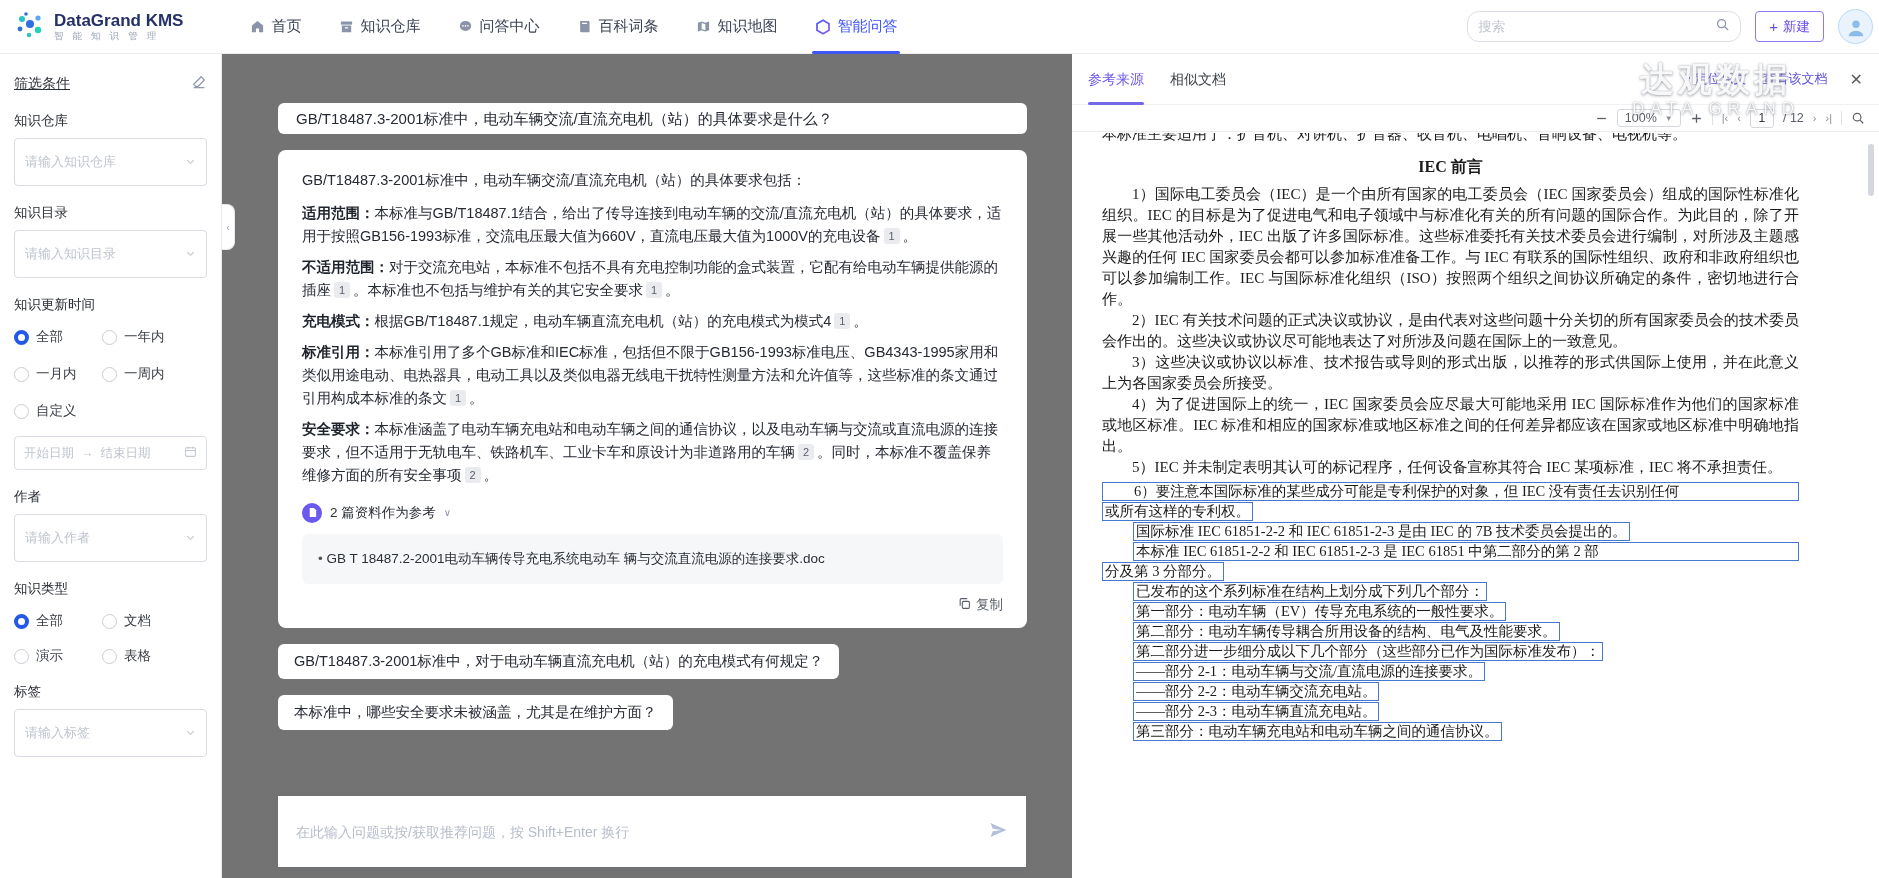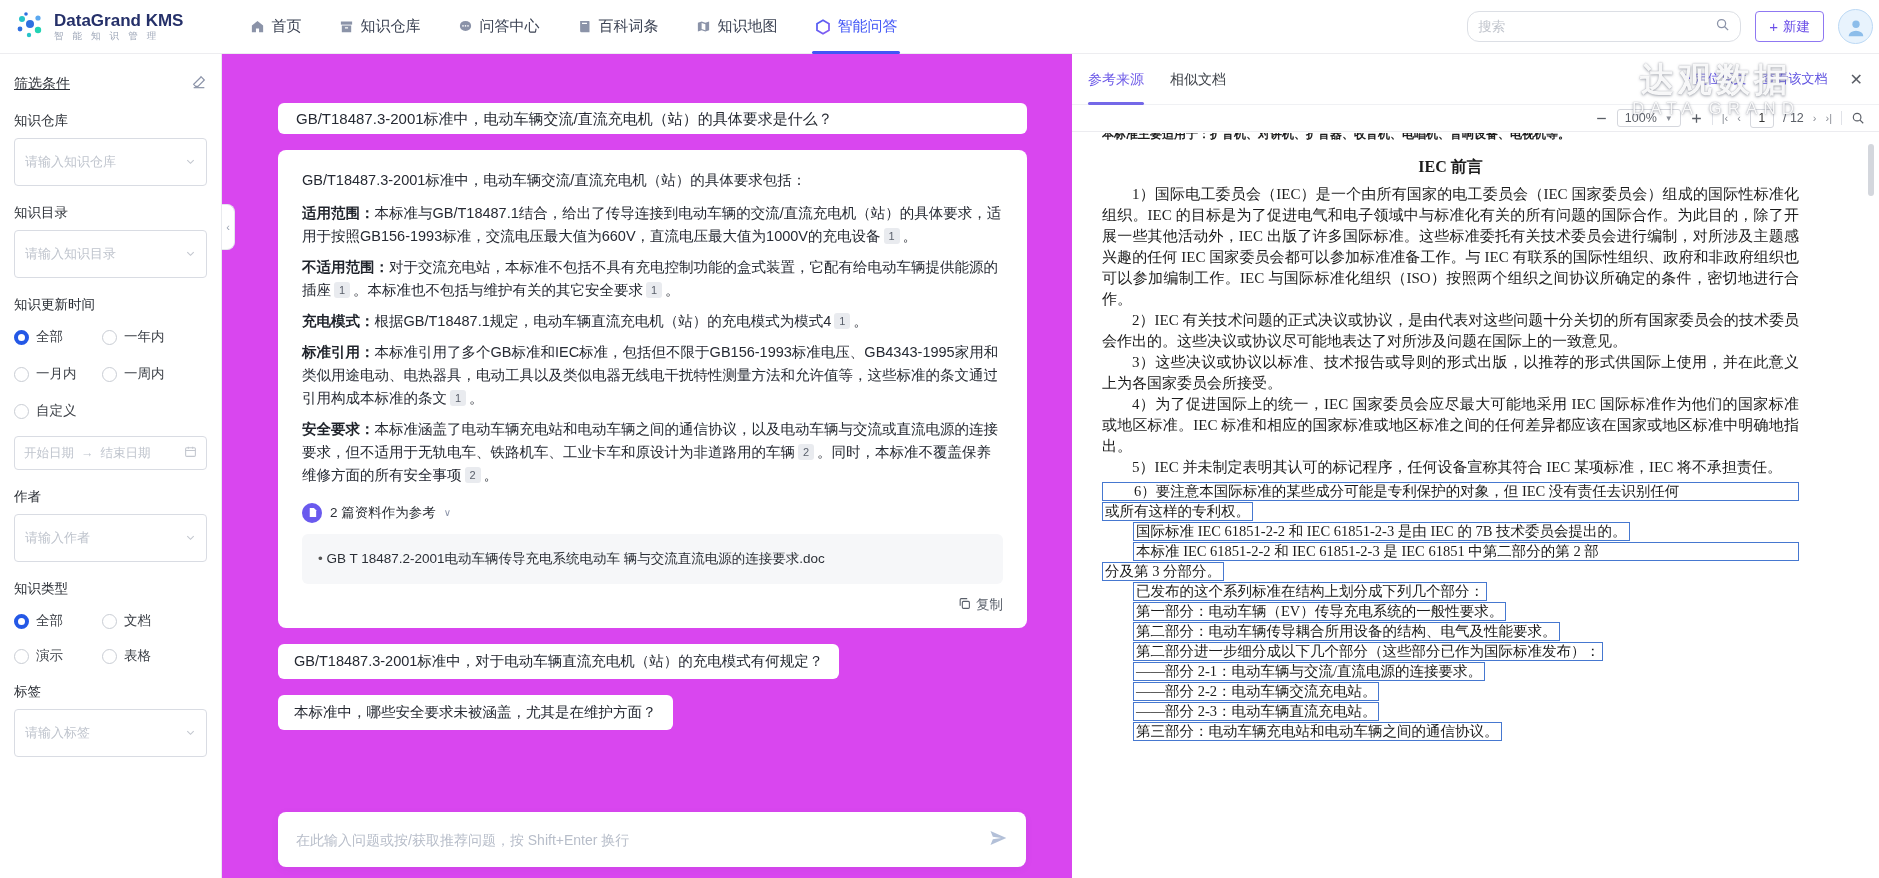--- a/index.html
+++ b/index.html
@@ -36,37 +36,37 @@
   .select .ph { font-size:13px; color:#bfc4cd; }
   .radio-grid { display:grid; grid-template-columns:88px 1fr; row-gap:19px; margin-top:14px; }
   .radio { display:flex; align-items:center; gap:7px; font-size:13.5px; color:#3c4047; cursor:pointer; }
   .rdot { width:15px; height:15px; border-radius:50%; border:1px solid #c9cdd4; background:#fff; flex:none; }
   .radio.checked .rdot { border:4.5px solid #2458e6; }
   .date-box { margin-top:16px; height:34px; border:1px solid #d9dce3; border-radius:4px; display:flex; align-items:center; padding:0 9px; gap:7px; font-size:12.5px; color:#bfc4cd; }
   .date-box .cal { margin-left:auto; }
   .collapse-handle { position:absolute; left:222px; top:150px; width:13px; height:46px; background:#fff; border:1px solid #e4e7ec; border-left:0; border-radius:0 8px 8px 0; display:flex; align-items:center; justify-content:center; color:#9aa2b2; font-size:11px; cursor:pointer; z-index:4; }
 
   
-  .chat { flex:1; background:#d946ef; position:relative; overflow:hidden;text-decoration:underline; }
+  .chat { flex:1; background:#737373; position:relative; overflow:hidden;text-decoration:underline; }
   .chat-scroll { position:absolute; top:0; left:0; right:0; height:700px; overflow:hidden; padding:49px 45px 0 56px; }
   .q-bubble { background:#fff; border-radius:6px; height:31px; line-height:31px; padding:0 18px; font-size:15px; color:#262a33; margin-bottom:16px; white-space:nowrap; overflow:hidden; }
   .answer-card { background:#fff; border-radius:8px; padding:19px 24px 14px; font-size:14.5px; color:#262a33; line-height:23px; }
   .ans-intro { margin-bottom:10px; }
   .ans-sec { margin-bottom:8px; }
   .ans-sec b { color:#1f232b; }
   .cite { display:inline-block; min-width:16px; height:16px; line-height:16px; text-align:center; background:#e9ebef; color:#595f6a; border-radius:3px; font-size:11px; margin:0 3px; vertical-align:1px; cursor:pointer; }
   .refs-toggle { display:flex; align-items:center; gap:8px; margin:14px 0 10px; font-size:13.5px; color:#2b2f36; cursor:pointer; }
   .doc-badge { width:20px; height:20px; border-radius:50%; background:#6a5aee; display:flex; align-items:center; justify-content:center; flex:none; }
   .chev { color:#8b93a8; font-size:10px; }
   .refs-box { background:#f6f7f9; border-radius:6px; padding:12px 16px; font-size:13.5px; color:#2b2f36; line-height:26px; }
   .ref-item::before { content:"• "; color:#555; }
   .copy-row { display:flex; justify-content:flex-end; margin-top:12px; }
   .copy-btn { display:flex; align-items:center; gap:5px; font-size:13.5px; color:#595f6a; cursor:pointer; background:none; border:0; font-family:inherit; }
   .suggest { width:fit-content; max-width:100%; background:#fff; border-radius:6px; height:35px; line-height:35px; padding:0 16px; font-size:14.5px; color:#262a33; margin-top:16px; cursor:pointer; white-space:nowrap; }
-  .chat-input { position:absolute; left:56px; right:46px; bottom:11px; height:55px; background:#fff; border-radius:8px; box-shadow:0 2px 8px rgba(50,80,140,.06); display:flex; align-items:center; padding:0 18px; }
+  .chat-input { position:absolute; left:56px; right:46px; bottom:11px; height:71px; background:#fff; border-radius:0; box-shadow:0 2px 8px rgba(50,80,140,.06); display:flex; align-items:center; padding:0 18px; }
   .chat-input input { flex:1; border:0; outline:0; font-size:14px; color:#333; font-family:inherit; }
   .chat-input input::placeholder { color:#b7bdc9; }
 
   
   .reader { width:807px; flex:none; background:#fff; position:relative; }
   .reader-header { height:51px; display:flex; align-items:center; padding:0 16px; border-bottom:1px solid #f0f1f4; }
   .rtab { font-size:14px; color:#3c4047; margin-right:26px; height:51px; line-height:51px; position:relative; cursor:pointer; }
   .rtab.active { color:#6e5be8; }
   .rtab.active::after { content:""; position:absolute; left:0; right:0; bottom:0; height:3px; border-radius:2px; background:#7468e8; }
   .header-links { margin-left:auto; display:flex; align-items:center; gap:16px; font-size:13px; color:#5e51e0; }
@@ -74,21 +74,21 @@
   .close-x { color:#5a5e66; font-size:16px; cursor:pointer; margin-left:6px; }
   .reader-toolbar { height:27px; display:flex; align-items:center; justify-content:flex-end; gap:9px; padding:0 14px; border-bottom:1px solid #ececf0; color:#5a5e66; font-size:12.5px; }
   .tbtn { cursor:pointer; display:flex; align-items:center; color:#5a5e66; }
   .zoom-box { border:1px solid #d5d7dd; border-radius:3px; padding:1px 7px; display:flex; align-items:center; gap:8px; cursor:pointer; }
   .zoom-box .carat { font-size:8px; color:#8a8e96; }
   .tool-divider { width:1px; height:14px; background:#e0e2e8; }
   .page-box { border:1px solid #d5d7dd; border-radius:3px; width:24px; height:19px; text-align:center; font-size:12px; color:#333; outline:0; font-family:inherit; }
   .pg-arrow { color:#8a8e96; font-size:11px; cursor:pointer; }
   .doc-area { position:absolute; top:79px; bottom:0; left:0; right:0; overflow:hidden; background:#fff; }
   .doc-page { padding:0 80px 0 30px; font-family:"Liberation Serif","DejaVu Serif",serif; color:#1b1b1b; }
-  .doc-clip { margin-top:-9px; font-size:12px; line-height:21px; white-space:nowrap; overflow:hidden;font-weight:bold; }
+  .doc-clip { margin-top:-9px; font-size:15px; line-height:21px; white-space:nowrap; overflow:hidden; }
   .doc-title { text-align:center; font-weight:bold; font-size:16px; margin:12px 0 6px; font-family:"Liberation Serif","DejaVu Serif",serif; }
   .doc-p { font-size:15px; line-height:21px; text-indent:2em; text-align:justify; }
   .hl-group { margin-top:4px; }
   .hl-line { font-size:14.5px; line-height:17px; border:1px solid #4678d0; padding:0 2px; margin-bottom:1px; }
   .hl-line.fit { width:fit-content; max-width:100%; }
   .hl-line.indent { margin-left:31px; }
   .hl-line.indent-text { text-indent:2em; }
   .watermark { position:absolute; left:560px; top:6px; z-index:10; pointer-events:none; text-align:center; color:rgba(255,255,255,.93); text-shadow:0 1px 3px rgba(100,105,120,.55), 0 0 1px rgba(90,95,110,.5); }
   .watermark .w1 { font-size:34px; font-weight:bold; letter-spacing:4px; line-height:38px; }
   .watermark .w2 { font-size:17px; letter-spacing:6px; line-height:22px;text-align:center; }

